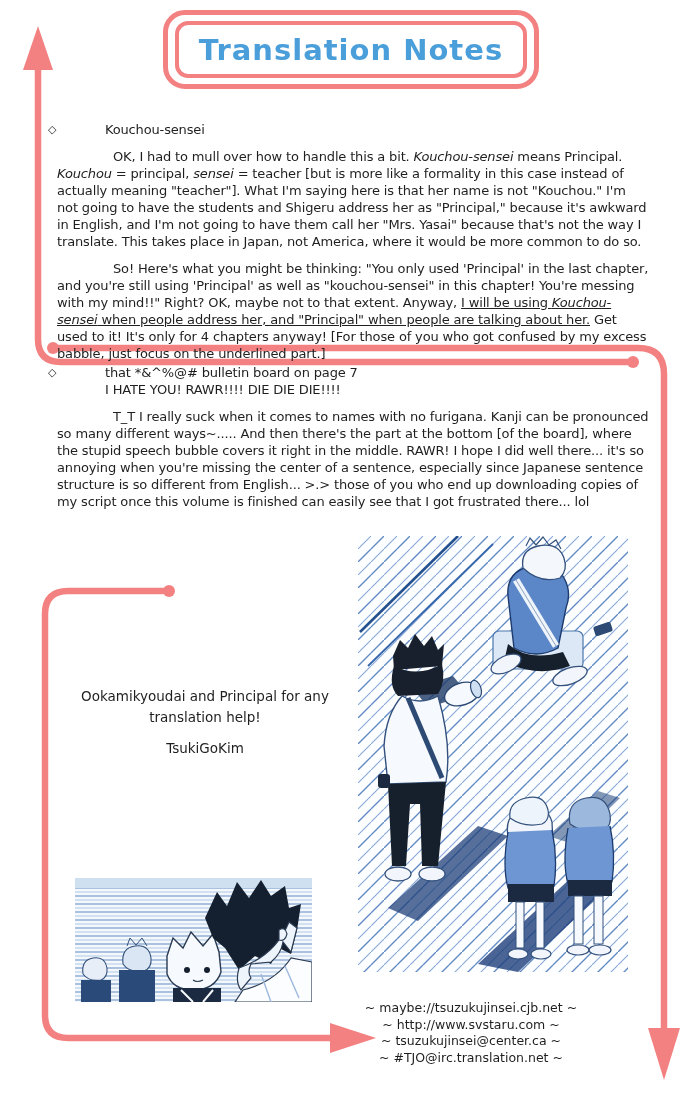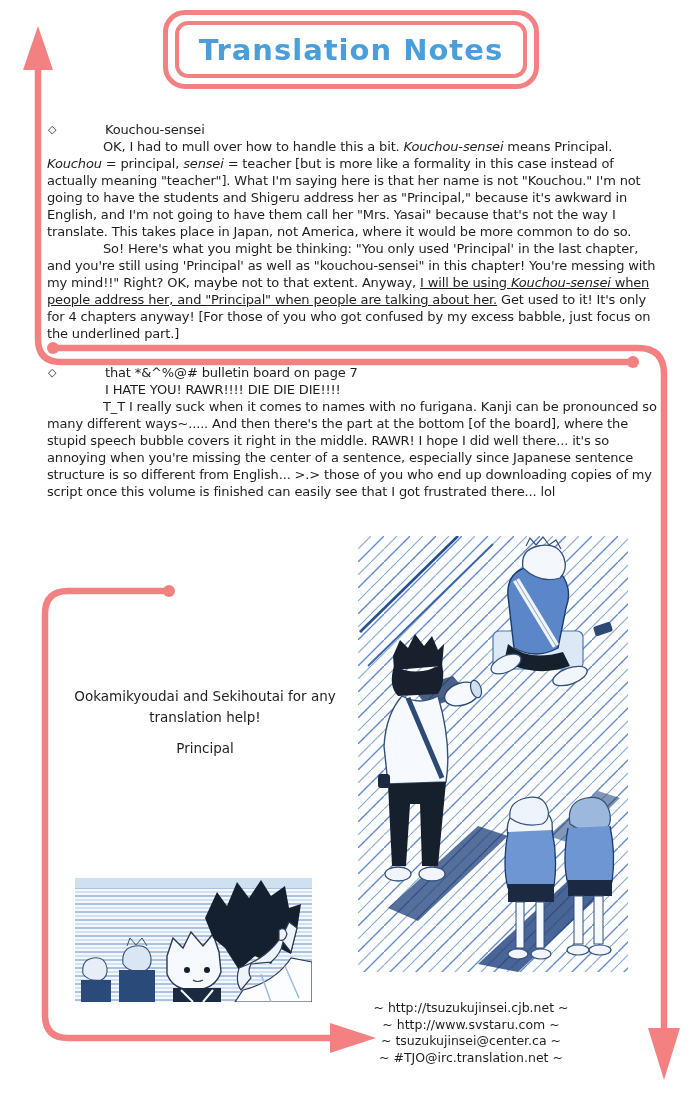--- a/index.html
+++ b/index.html
@@ -13,21 +13,21 @@
        display:flex;align-items:center;justify-content:center;}
   .title-text{font-size:29px;font-weight:bold;letter-spacing:1px;
        color:var(--title-blue,#4a9ed9);white-space:nowrap;}
   
   .section{position:absolute;font-size:13px;line-height:17px;letter-spacing:-0.15px;}
   .sec1{left:47px;top:121px;width:613px;}
   .sec2{left:47px;top:364px;width:617px;}
   .sec-head{position:relative;padding-left:58px;}
   .bullet{position:absolute;left:1px;top:0;font-size:11px;}
   .sub-head{padding-left:58px;}
-  .section p{margin:0;text-indent:56px;}
+  .section p{margin:10px;text-indent:56px;}
   .i{font-style:italic;}
   .u{text-decoration:underline;}
   
   .credits{position:absolute;left:57px;top:676px;width:296px;text-align:center;
        font-size:13.5px;line-height:21px;}
   .credits .gap{height:10px;}
   
   .links{position:absolute;left:356px;top:1000px;width:230px;text-align:center;
        font-size:12.5px;line-height:16.5px;white-space:nowrap;}
   .links div{cursor:pointer;}
@@ -83,24 +83,24 @@
     <div class="sec-head">
       <span class="bullet">◇</span>
       <span>that *&amp;^%@# bulletin board on page 7</span>
     </div>
     <div class="sub-head">I HATE YOU! RAWR!!!! DIE DIE DIE!!!!</div>
     <p><span>T_T I really suck when it comes to names with no furigana. Kanji can be pronounced so many different ways~..... And then there's the part at the bottom [of the board], where the stupid speech bubble covers it right in the middle. RAWR! I hope I did well there... it's so annoying when you're missing the center of a sentence, especially since Japanese sentence structure is so different from English... &gt;.&gt; those of you who end up downloading copies of my script once this volume is finished can easily see that I got frustrated there... lol</span></p>
   </div>
 
   <div class="credits">
     <div class="gap"></div>
-    <div>Ookamikyoudai and Sekihoutai for any</div>
+    <div>Ookamikyoudai and Principal for any</div>
     <div>translation help!</div>
     <div class="gap"></div>
-    <div>Principal</div>
+    <div>TsukiGoKim</div>
   </div>
 
   <div class="panel-main">
     <svg width="270" height="436" viewBox="0 0 270 436">
       <defs>
         <pattern id="hatch" width="13" height="13" patternUnits="userSpaceOnUse">
           <line x1="0" y1="13" x2="13" y2="0" stroke="#86a8d8" stroke-width="1.1"></line>
         </pattern>
         <pattern id="hatch2" width="26" height="26" patternUnits="userSpaceOnUse">
           <line x1="0" y1="26" x2="26" y2="0" stroke="#3c6cb0" stroke-width="1.3"></line>
@@ -202,19 +202,19 @@
         <path d="M130 40 L142 14 L152 28 L162 4 L174 20 L186 2 L196 18 L210 8 L214 30 L226 26 L222 52 L216 76 L204 70 L196 86 L180 78 L164 92 L150 70 L138 60 Z" fill="#14202f"></path>
         <path d="M164 90 Q160 104 166 112 L176 100 Q172 94 176 86 L196 84 Q206 76 208 64 L216 74 L222 50 L214 44 Q200 78 164 90" fill="#eef4fb" stroke="#2a3a52" stroke-width="1.2"></path>
         <path d="M204 52 Q210 48 212 56 Q210 64 204 62 Z" fill="#eef4fb" stroke="#2a3a52" stroke-width="1.1"></path>
         <path d="M168 112 L160 124 L237 124 L237 84 L216 80 Q200 104 168 112" fill="#fbfdff" stroke="#2a3a52" stroke-width="1.2"></path>
         <path d="M186 96 L196 124 M210 88 L224 120" stroke="#9db8dd" stroke-width="1.4"></path>
       </g>
     </svg>
   </div>
 
   <div class="links">
-    <div>~ http://tsuzukujinsei.cjb.net ~</div>
+    <div>~ maybe://tsuzukujinsei.cjb.net ~</div>
     <div>~ http://www.svstaru.com ~</div>
     <div>~ tsuzukujinsei@center.ca ~</div>
     <div>~ #TJO@irc.translation.net ~</div>
   </div>
 
 </div>
 
 </body></html>

